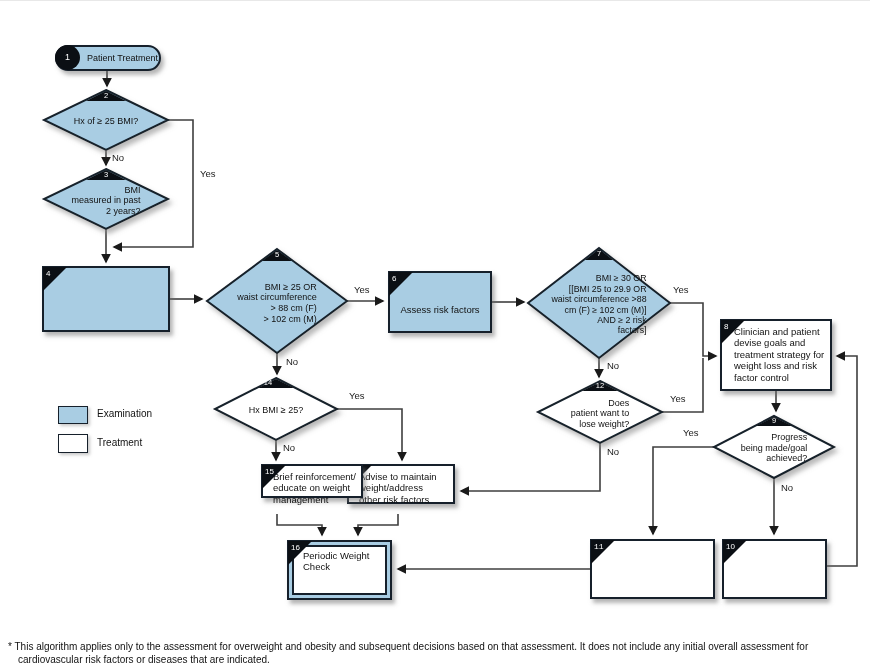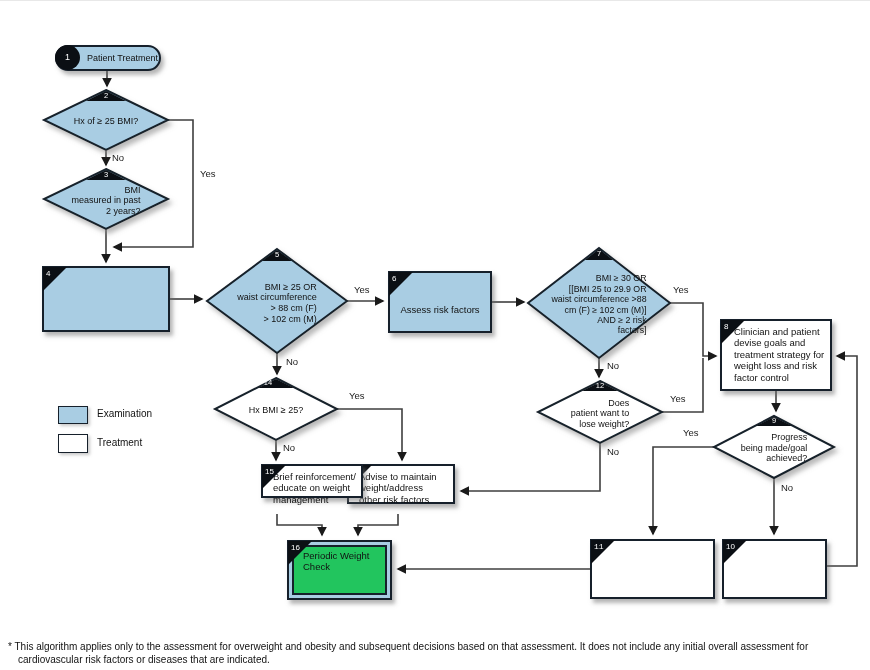--- a/index.html
+++ b/index.html
@@ -36,21 +36,21 @@
   #node4 .ntext{padding:6px 2px 2px 8px;}
   #node6{left:388px;top:270px;width:104px;height:62px;display:flex;align-items:center;justify-content:center;}
   #node8{left:720px;top:318px;width:112px;height:72px;}
   #node8 .ntext,#node10 .ntext,#node11 .ntext{padding:5px 2px 2px 12px;}
   #node10{left:722px;top:538px;width:105px;height:60px;}
   #node11{left:590px;top:538px;width:125px;height:60px;font-family:Liberation Mono, monospace;}
   #node13{left:347px;top:463px;width:108px;height:40px;}
   #node15{left:228px;top:463px;width:102px;height:34px;margin-left:33px;}
   #node13 .ntext,#node15 .ntext{padding:5px 2px 2px 10px;}
   #node16{left:287px;top:539px;width:105px;height:60px;}
-  #node16 .inner{position:absolute;left:3px;top:3px;right:3px;bottom:3px;background:#22c55e;
+  #node16 .inner{position:absolute;left:3px;top:3px;right:3px;bottom:3px;background:#ffffff;
                  border:2px solid var(--border,#16202b);}
   #node16 .ntext{padding:3px 2px 2px 9px;}
 
   .legend-swatch{position:absolute;z-index:2;width:30px;box-sizing:border-box;
                  border:1.5px solid var(--border,#16202b);box-shadow:2px 2px 3px rgba(120,120,120,.4);}
   #legend-exam{left:58px;top:405px;height:18px;background:var(--examination,#a9cde3);}
   #legend-treat{left:58px;top:433px;height:19px;background:#fff;}
   .legend-label{position:absolute;z-index:2;font-size:10px;}
   #legend-exam-label{left:97px;top:407px;}
   #legend-treat-label{left:97px;top:436px;}

